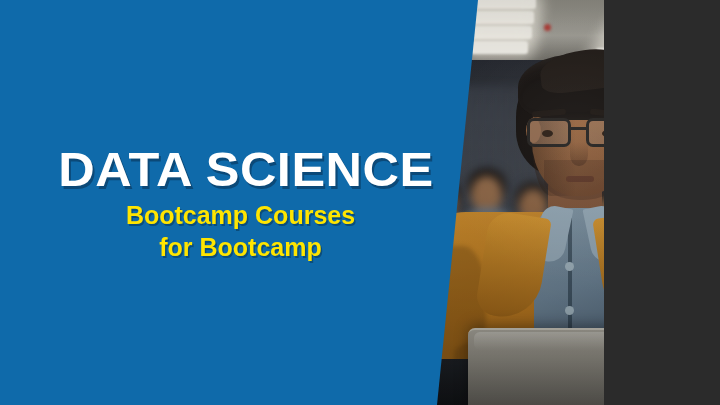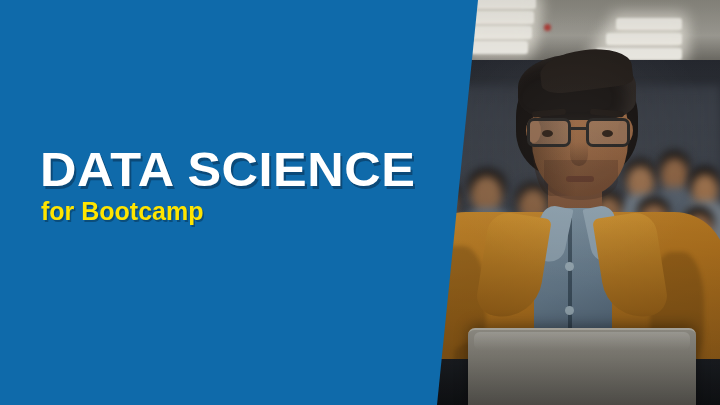--- a/index.html
+++ b/index.html
@@ -2,25 +2,26 @@
 <html><head>
 <meta charset="utf-8">
 <style>
   html, body {
     margin: 0;
     padding: 0;
     background: #2b2b2b;
   }
   #banner {
     position: relative;
-    width: 720px;
+    width: 604px;
     height: 405px;
     overflow: hidden;
     font-family: "Liberation Sans", "DejaVu Sans", sans-serif;
     background: #be185d;
+    text-align: center;
   }
 
   
   .photo {
     position: absolute;
     top: 0;
     left: 420px;
     width: 300px;
     height: 405px;
     overflow: hidden;
@@ -438,16 +439,17 @@
       <div class="laptop-sheen"></div>
     </div>
 
     <div class="photo-grade"></div>
   </div>
 
   <div class="blue-panel"></div>
 
   <div class="copy">
     <h1 class="headline">DATA SCIENCE</h1>
+    <div class="subline">Bootcamp Courses</div>
     <div class="subline second">for Bootcamp</div>
   </div>
 
 </div>
 
 </body></html>

